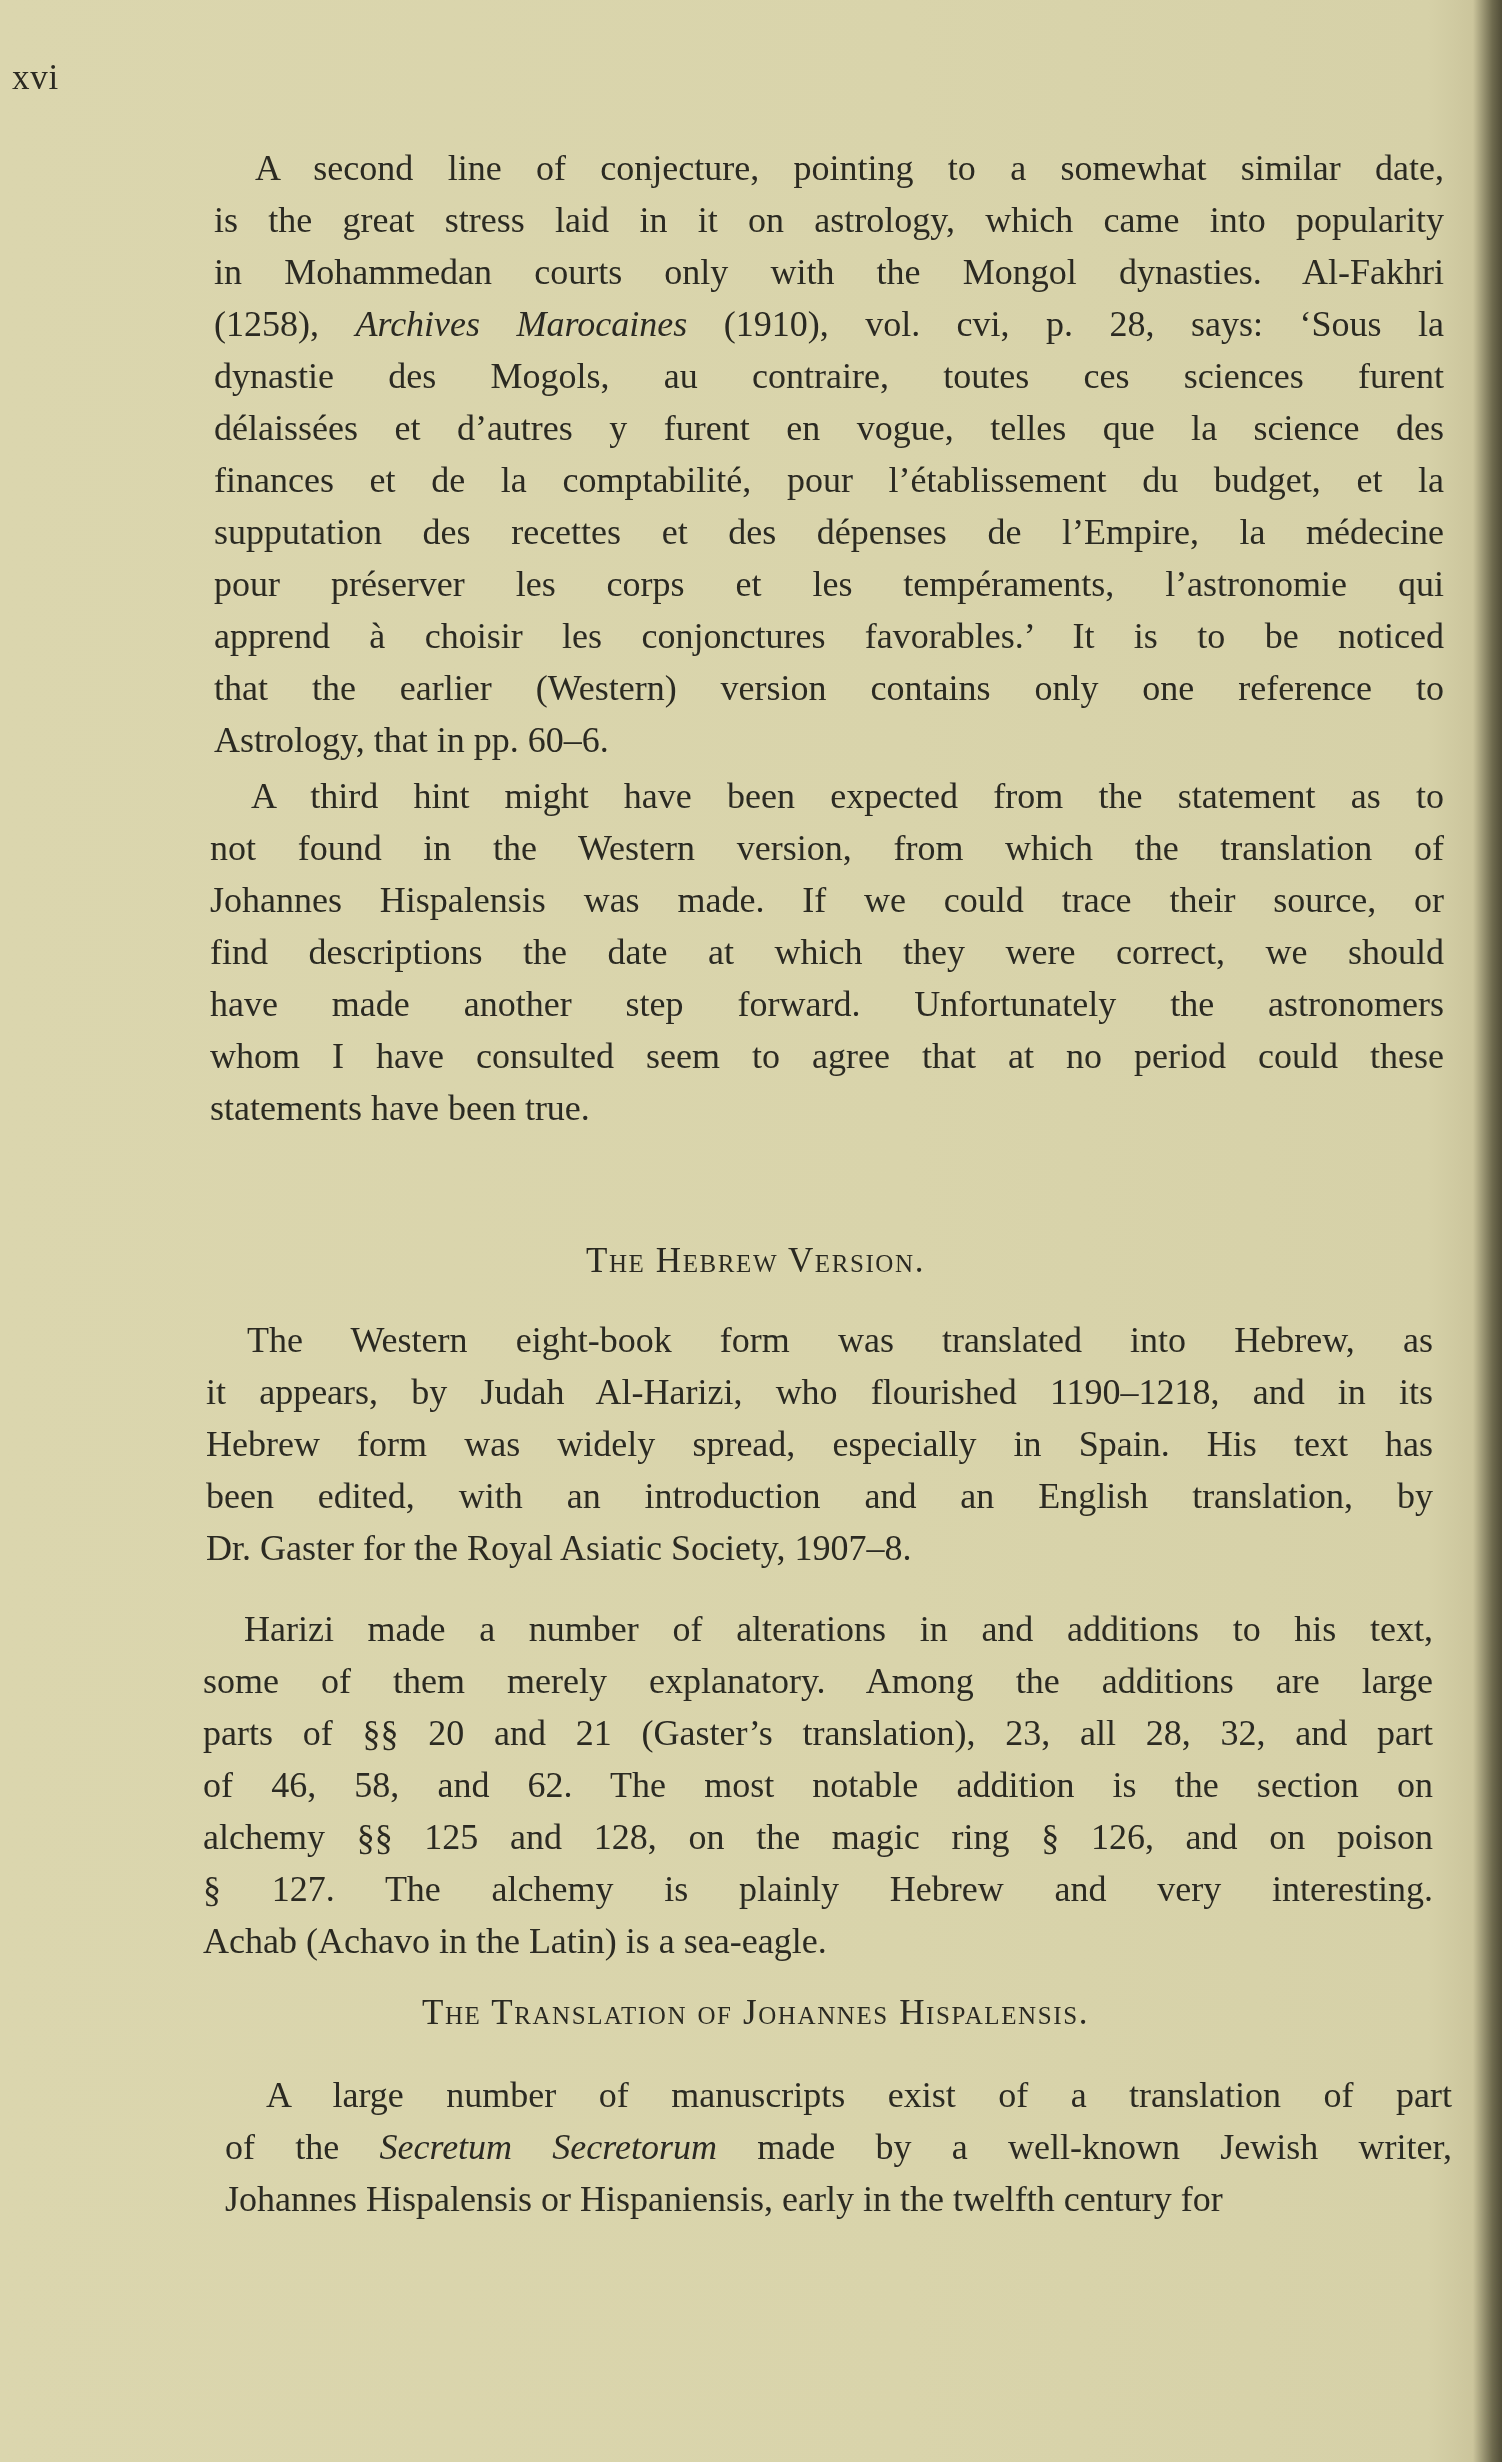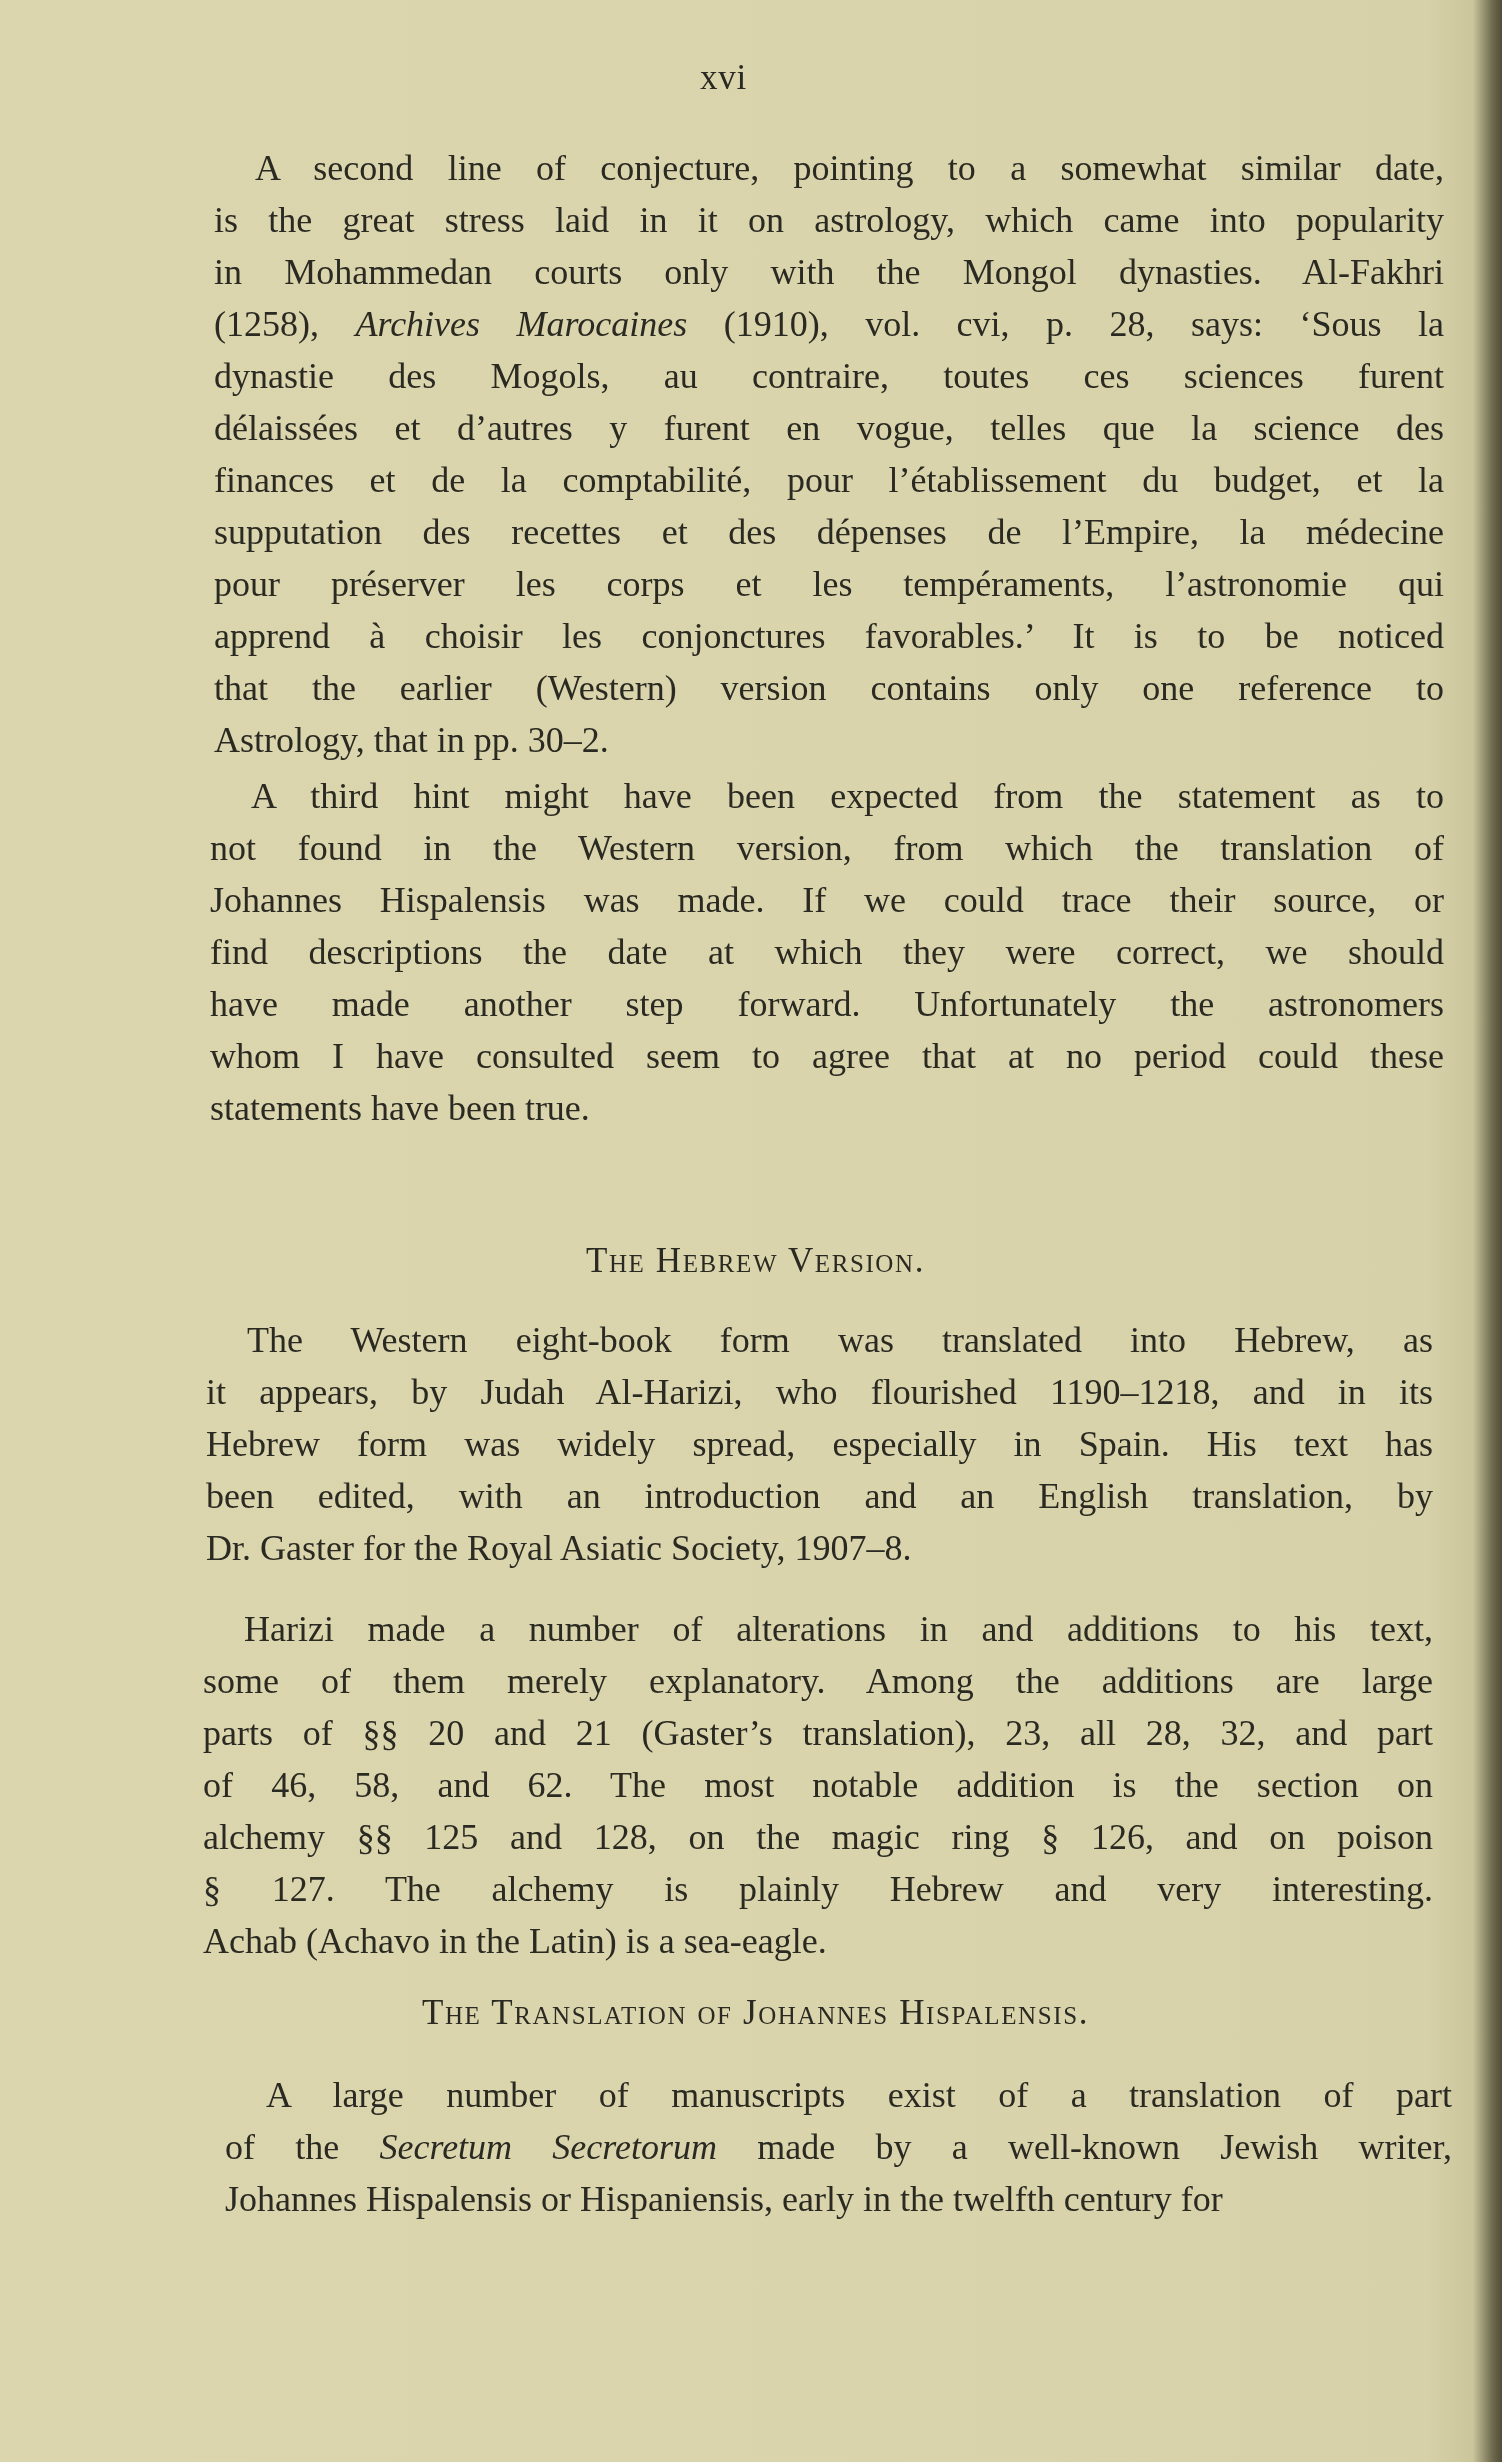--- a/index.html
+++ b/index.html
@@ -19,23 +19,22 @@
       position: absolute;
       left: 0;
       top: 0;
       width: 1503px;
       height: 2462px;
       background: linear-gradient(90deg, #dbd6ae 0%, #d9d4ab 60%, #d6d1a8 95%, #cbc59c 98%, #6e6a4e 99.3%, #4e4a36 100%);
     }
     .page-number {
       position: absolute;
       top: 58px;
-      left: 5px;
+      left: 12px;
       width: 1437px;
-      text-align: center;
       font-size: 35px;
       letter-spacing: 0.8px;
     }
     .block {
       position: absolute;
       font-size: 36px;
       line-height: 52px;
       text-align: justify;
       text-align-last: left;
     }
@@ -79,21 +78,21 @@
       <span class="line">is the great stress laid in it on astrology, which came into popularity</span>
       <span class="line">in Mohammedan courts only with the Mongol dynasties.  Al-Fakhri</span>
       <span class="line">(1258), <span class="italic">Archives Marocaines</span> (1910), vol. cvi, p. 28, says: ‘Sous la</span>
       <span class="line">dynastie des Mogols, au contraire, toutes ces sciences furent</span>
       <span class="line">délaissées et d’autres y furent en vogue, telles que la science des</span>
       <span class="line">finances et de la comptabilité, pour l’établissement du budget, et la</span>
       <span class="line">supputation des recettes et des dépenses de l’Empire, la médecine</span>
       <span class="line">pour préserver les corps et les tempéraments, l’astronomie qui</span>
       <span class="line">apprend à choisir les conjonctures favorables.’  It is to be noticed</span>
       <span class="line">that the earlier (Western) version contains only one reference to</span>
-      <span class="line last">Astrology, that in pp. 30–2.</span>
+      <span class="line last">Astrology, that in pp. 60–6.</span>
     </div>
   <div class="block" id="p2">
       <span class="line indent">A third hint might have been expected from the statement as to</span>
       <span class="line">not found in the Western version, from which the translation of</span>
       <span class="line">Johannes Hispalensis was made.  If we could trace their source, or</span>
       <span class="line">find descriptions the date at which they were correct, we should</span>
       <span class="line">have made another step forward.  Unfortunately the astronomers</span>
       <span class="line">whom I have consulted seem to agree that at no period could these</span>
       <span class="line last">statements have been true.</span>
     </div>

